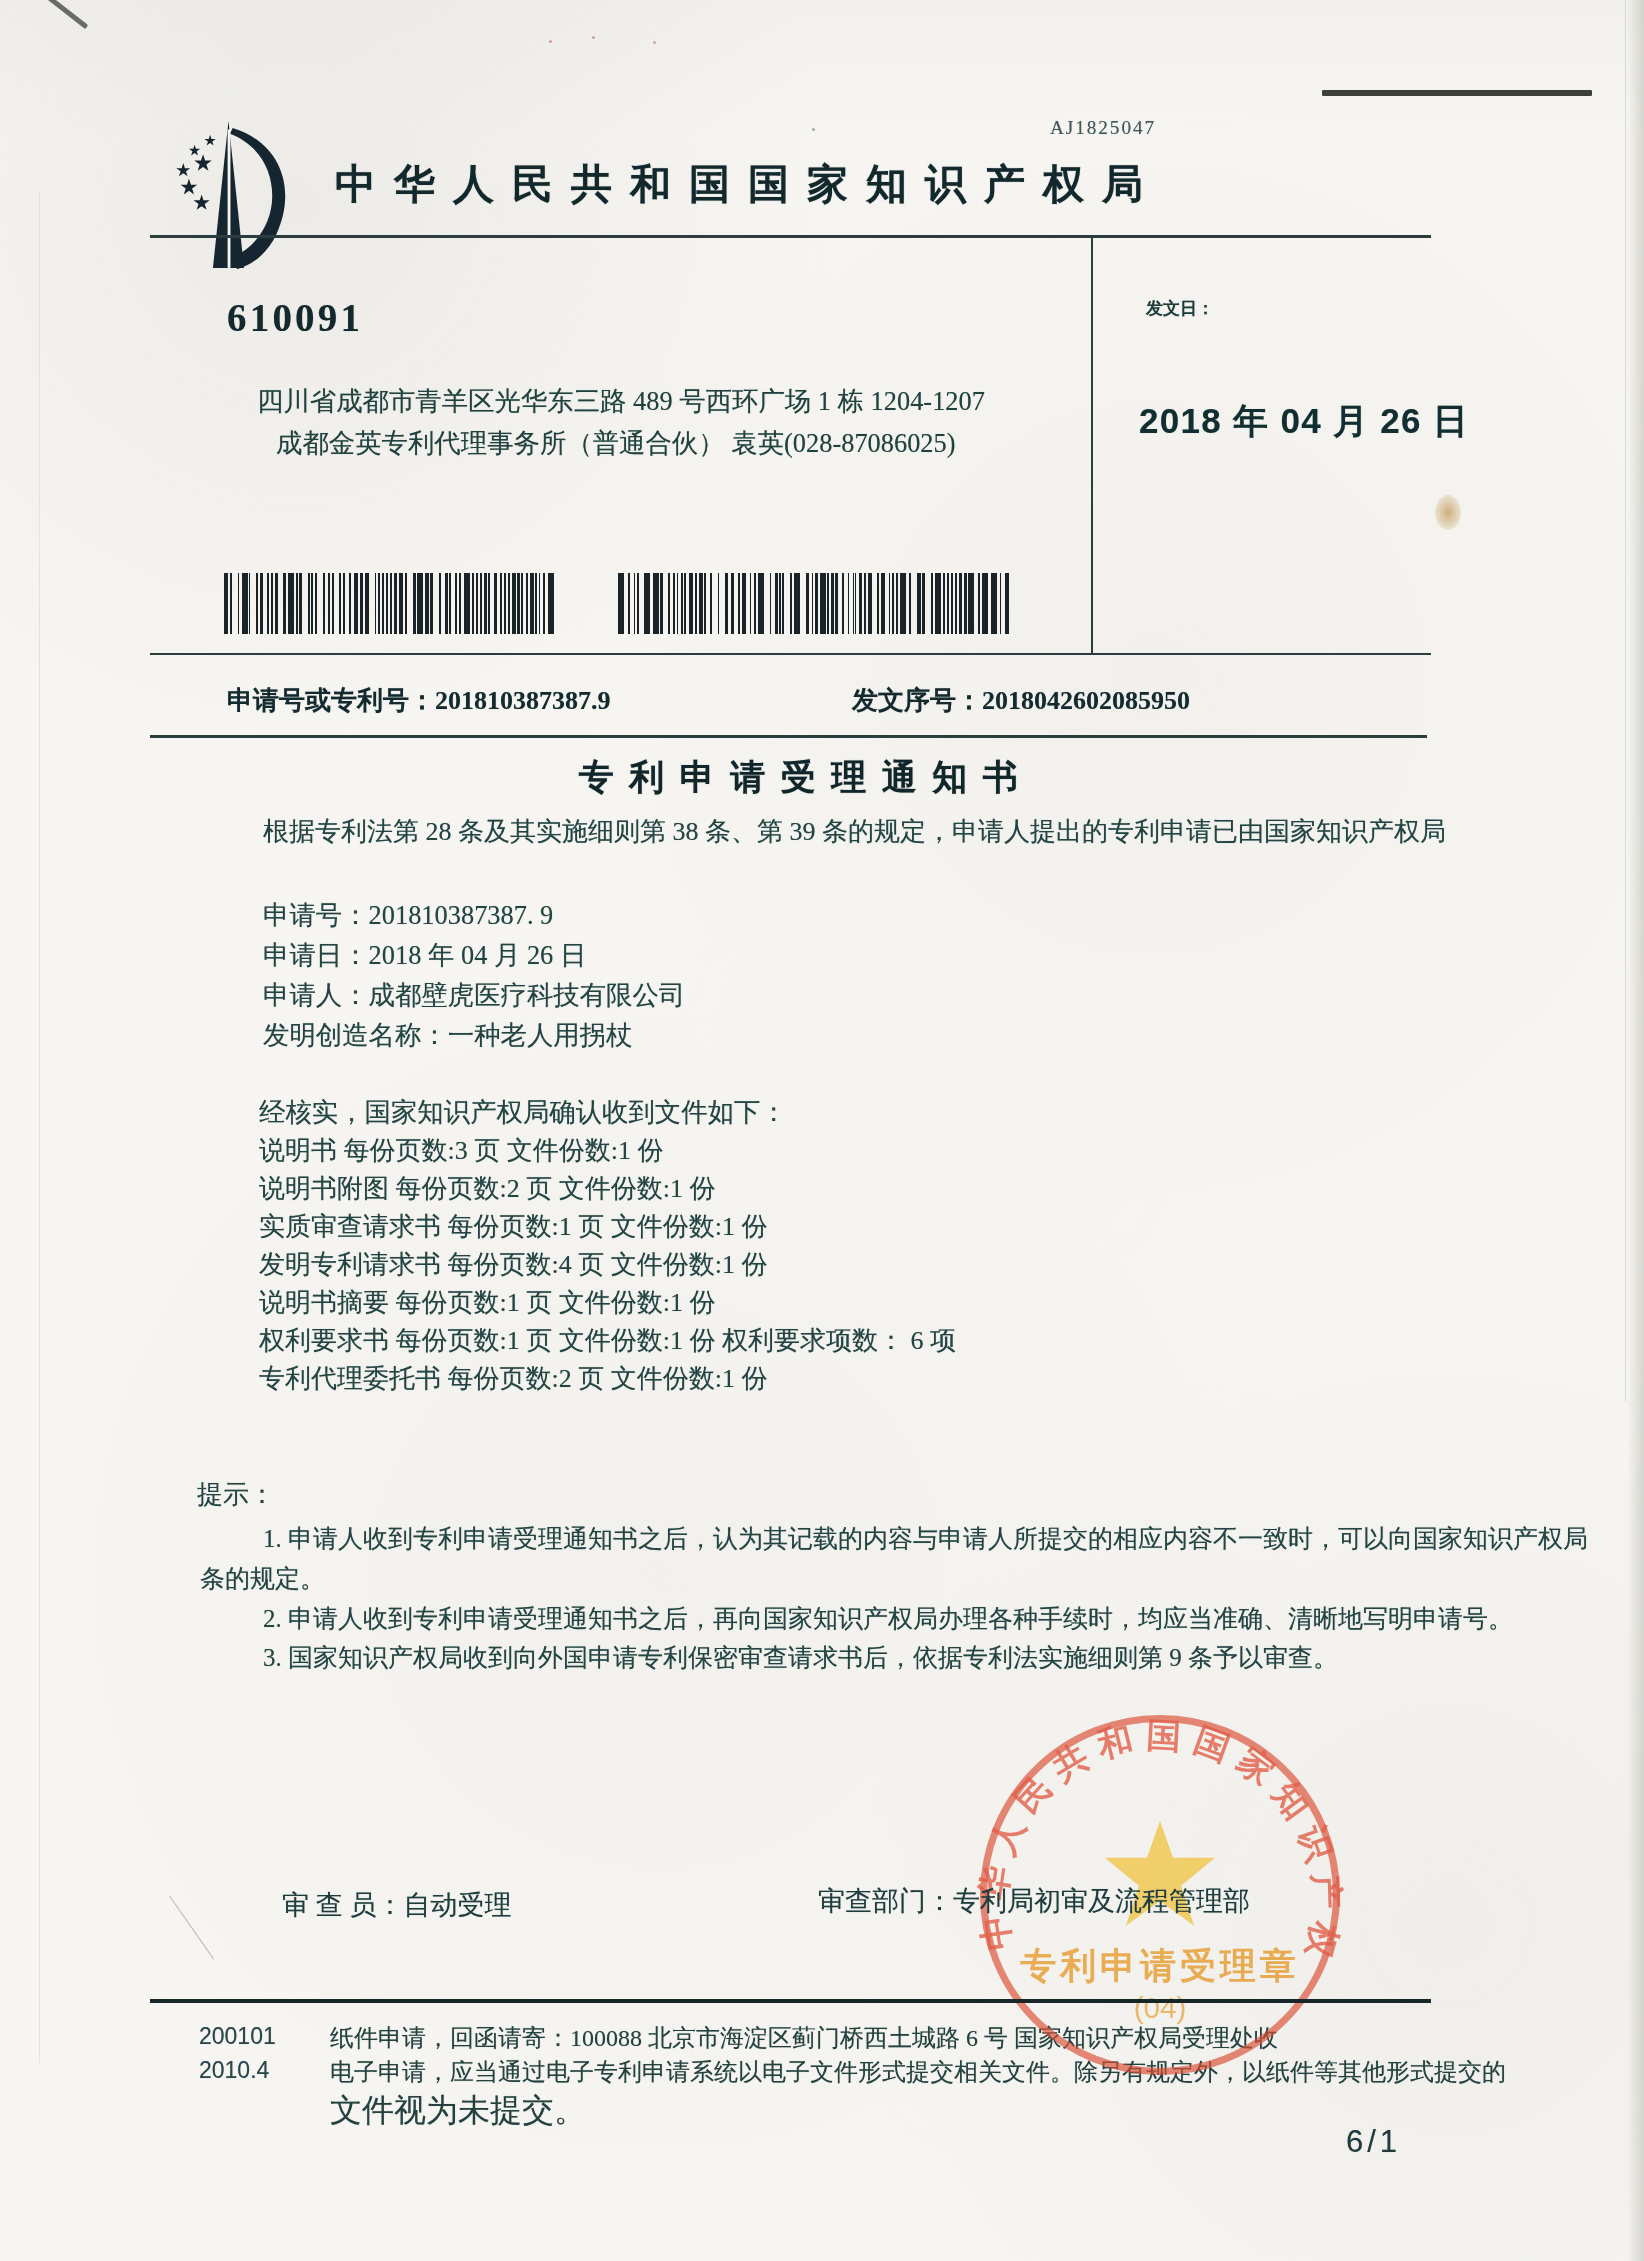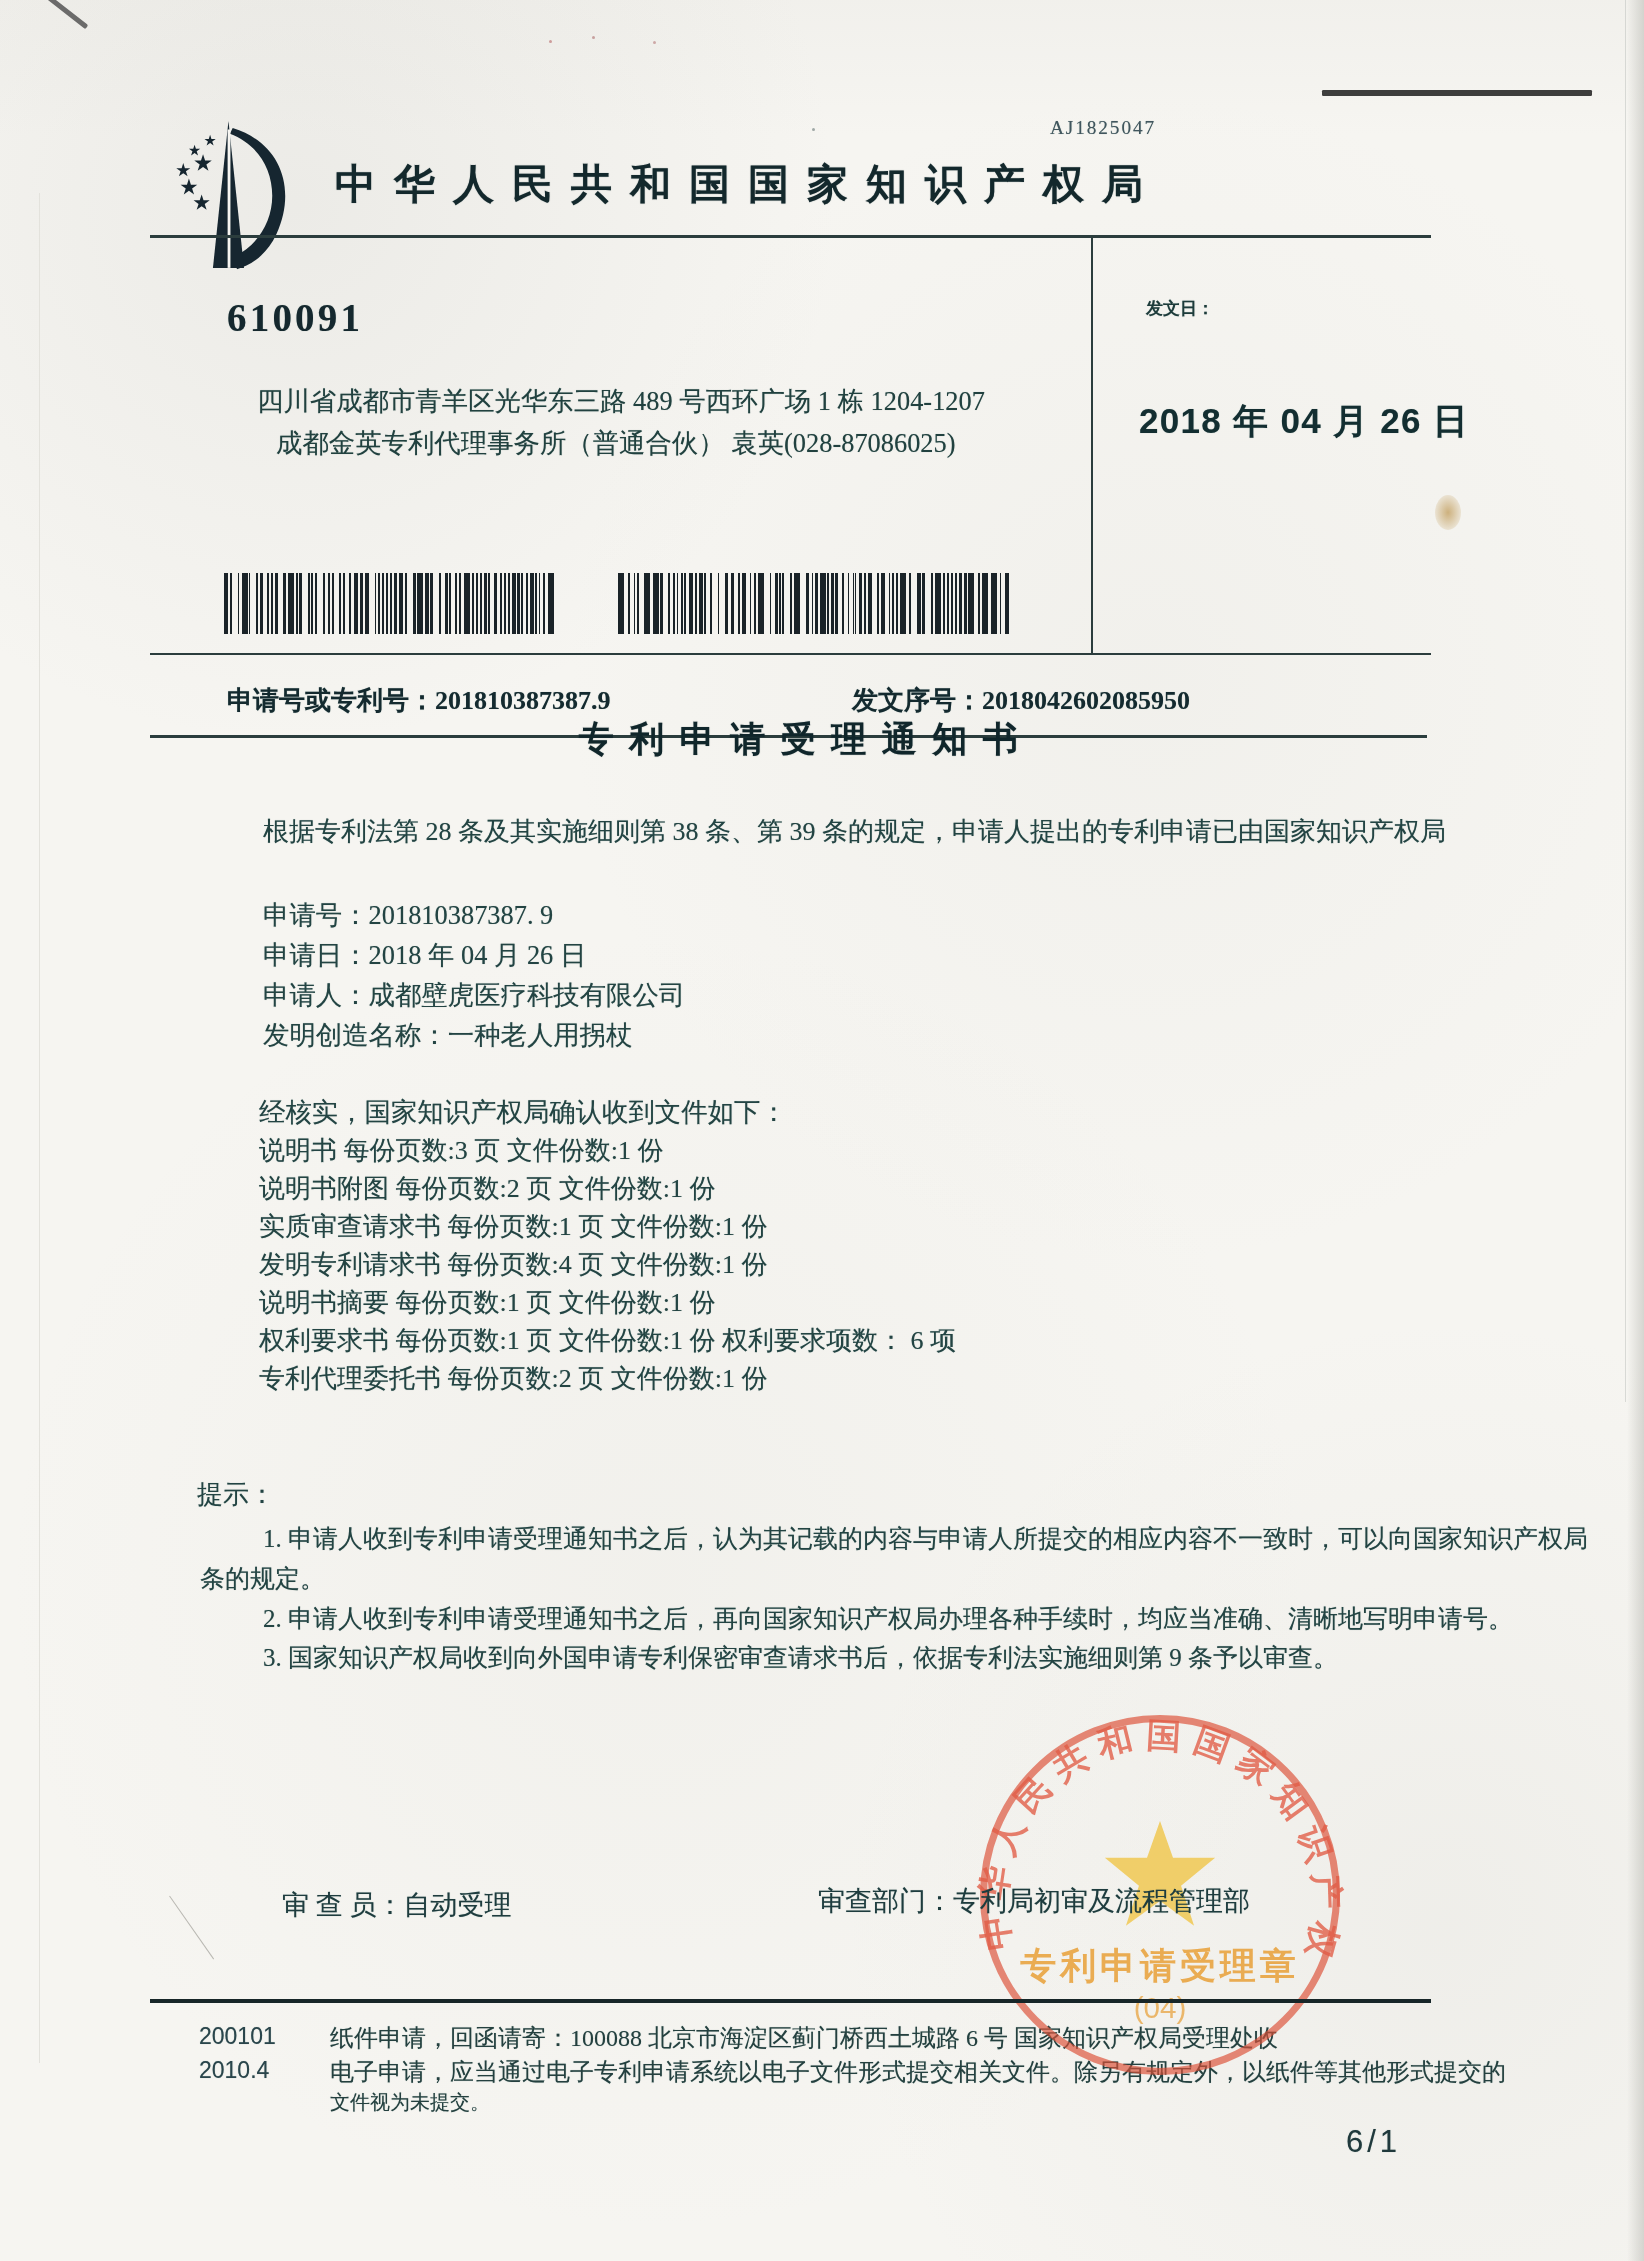--- a/index.html
+++ b/index.html
@@ -42,21 +42,21 @@
 
   
   .barcode{position:absolute;height:61px;overflow:hidden;}
   .barcode i{position:absolute;top:0;bottom:0;background:#1a2328;}
 
   
   .appnum{left:227px;top:683px;font-size:26px;font-weight:bold;color:#142a2f;}
   .serial{left:852px;top:683px;font-size:26px;font-weight:bold;color:#142a2f;}
 
   
-  .notice-title{left:403px;top:716px;width:806px;text-align:center;font-size:35px;font-weight:bold;letter-spacing:15.5px;color:#10262b;text-shadow:0 0 1px rgba(20,45,50,.5);}
+  .notice-title{left:403px;top:754px;width:806px;text-align:center;font-size:35px;font-weight:bold;letter-spacing:15.5px;color:#10262b;text-shadow:0 0 1px rgba(20,45,50,.5);}
   .para1{left:263px;top:814px;font-size:26px;}
   .para2{left:199px;top:855px;font-size:26px;}
   .fields{left:263px;top:895px;font-size:26.4px;line-height:40px;}
   .received{left:259px;top:1095px;font-size:26.4px;}
   .docs{left:259px;top:1132px;font-size:26px;line-height:38px;}
   .tips-label{left:197px;top:1477px;font-size:26px;}
   .tip-a1{left:263px;top:1522px;font-size:25px;}
   .tip-a2{left:200px;top:1562px;font-size:25px;}
   .tip-b{left:263px;top:1602px;font-size:25px;}
   .tip-c{left:263px;top:1641px;font-size:25px;}
@@ -66,21 +66,21 @@
   .department{left:818px;top:1883px;font-size:27px;color:#1e3c3e;z-index:4;}
 
   
   .seal{left:970px;top:1705px;width:380px;height:380px;z-index:2;opacity:.92;}
 
   
   .fcode1{left:199px;top:2023px;font-size:23px;color:#2a454b;}
   .fcode2{left:199px;top:2057px;font-size:23px;color:#2a454b;}
   .fline1{left:330px;top:2022px;font-size:24px;color:#24403f;}
   .fline2{left:330px;top:2056px;font-size:24px;color:#24403f;}
-  .fline3{left:330px;top:2089px;font-size:20px;color:#24403f;}
+  .fline3{left:330px;top:2089px;font-size:32px;color:#24403f;}
   .pagenum{left:1346px;top:2124px;font-size:31px;letter-spacing:3.9px;color:#20393c;font-family:"Liberation Sans","DejaVu Sans",sans-serif;}
 
   
   .streak-tr{position:absolute;left:1322px;top:90px;width:270px;height:5.8px;background:#1d1d1d;opacity:.85;border-radius:1.3px;}
   .mark-tl{position:absolute;left:44px;top:10.3px;width:48px;height:4.5px;background:#4a4a4a;transform:rotate(38deg);opacity:.8;border-radius:1.9px;}
   .stain{position:absolute;border-radius:50%;}
   .stain-a{left:1435px;top:495px;width:26px;height:35px;background:radial-gradient(ellipse, #c3a061 0%, rgba(195,160,97,.25) 70%, transparent 100%);opacity:.8;}
   .speck{position:absolute;width:3.2px;height:3.2px;border-radius:50%;opacity:.55;}
   .scratch-bl{position:absolute;left:153px;top:1927px;width:77px;height:1.3px;background:#b9b8b2;transform:rotate(55deg);}
   .edge-right{position:absolute;right:0;top:0;width:17px;height:100%;background:linear-gradient(90deg, rgba(200,200,195,0), rgba(186,186,180,.55));}

